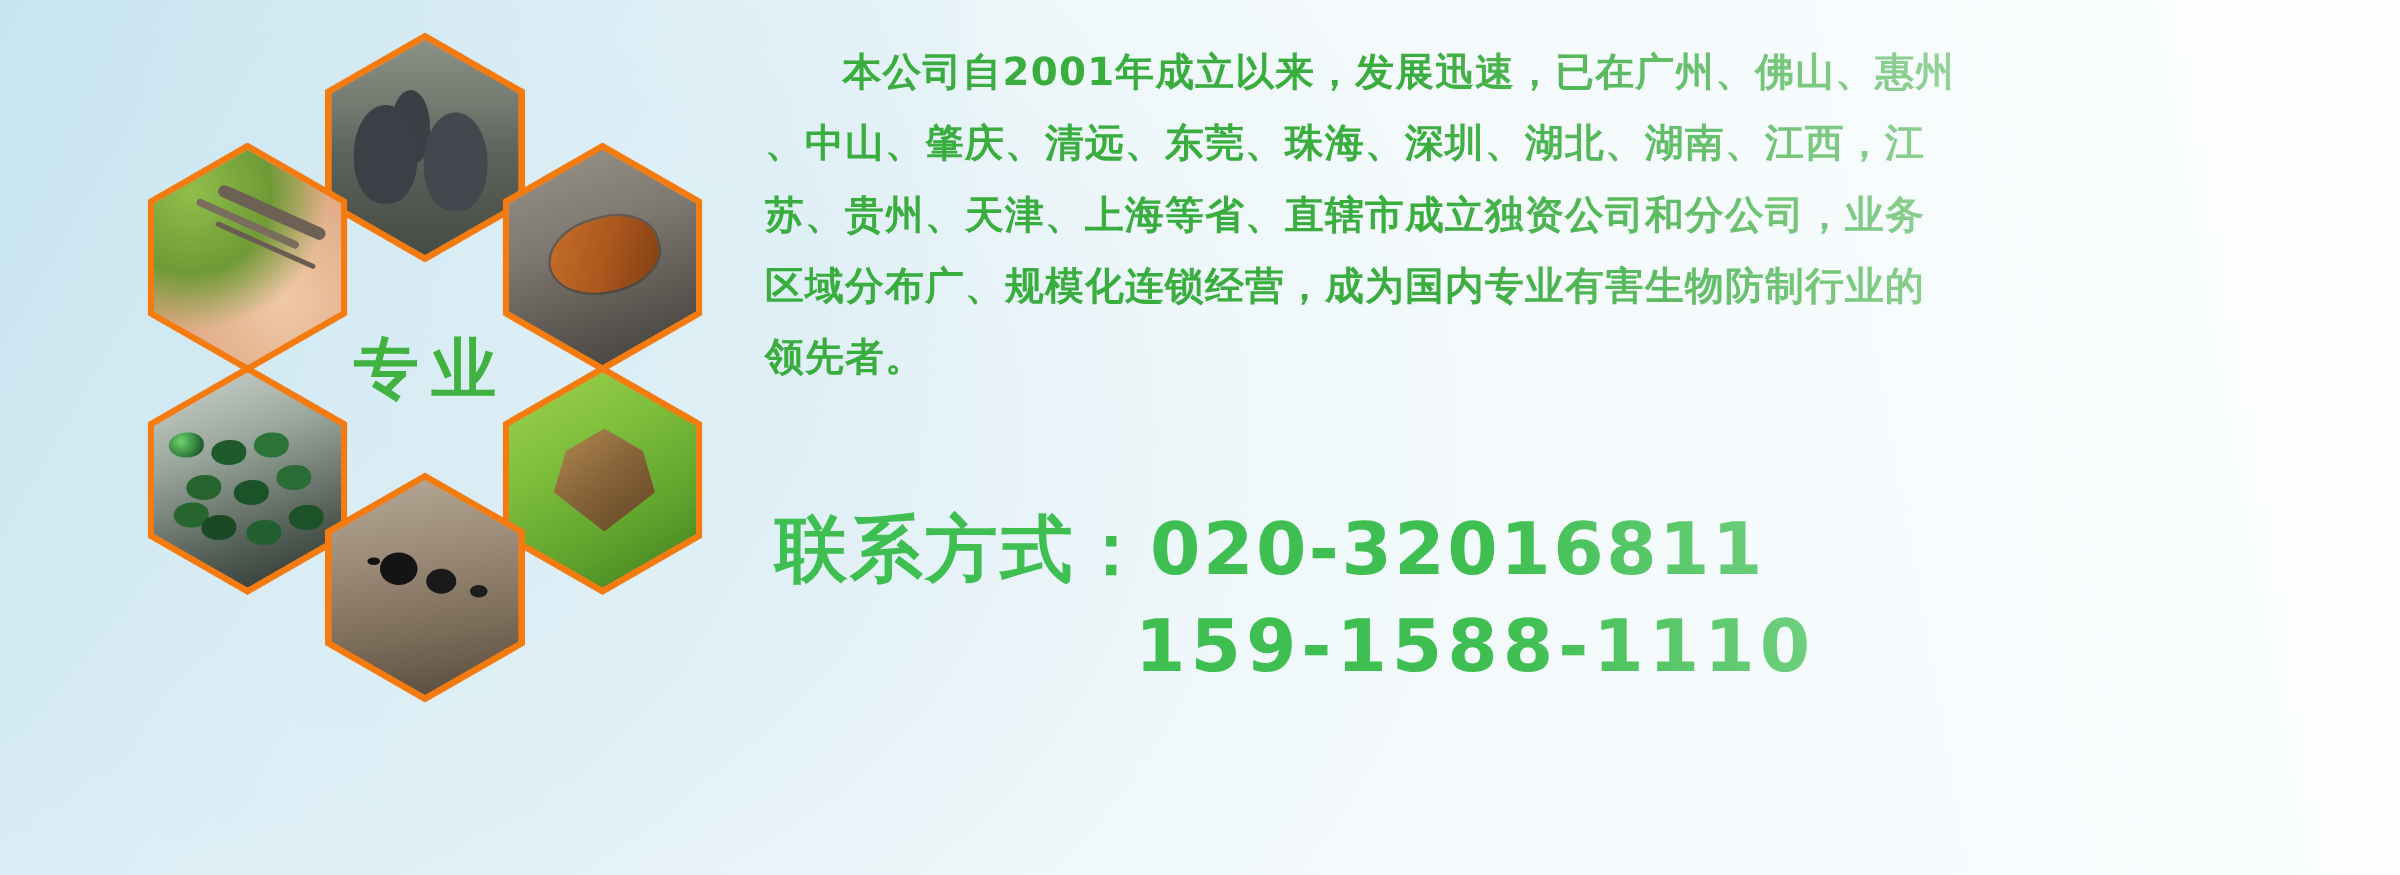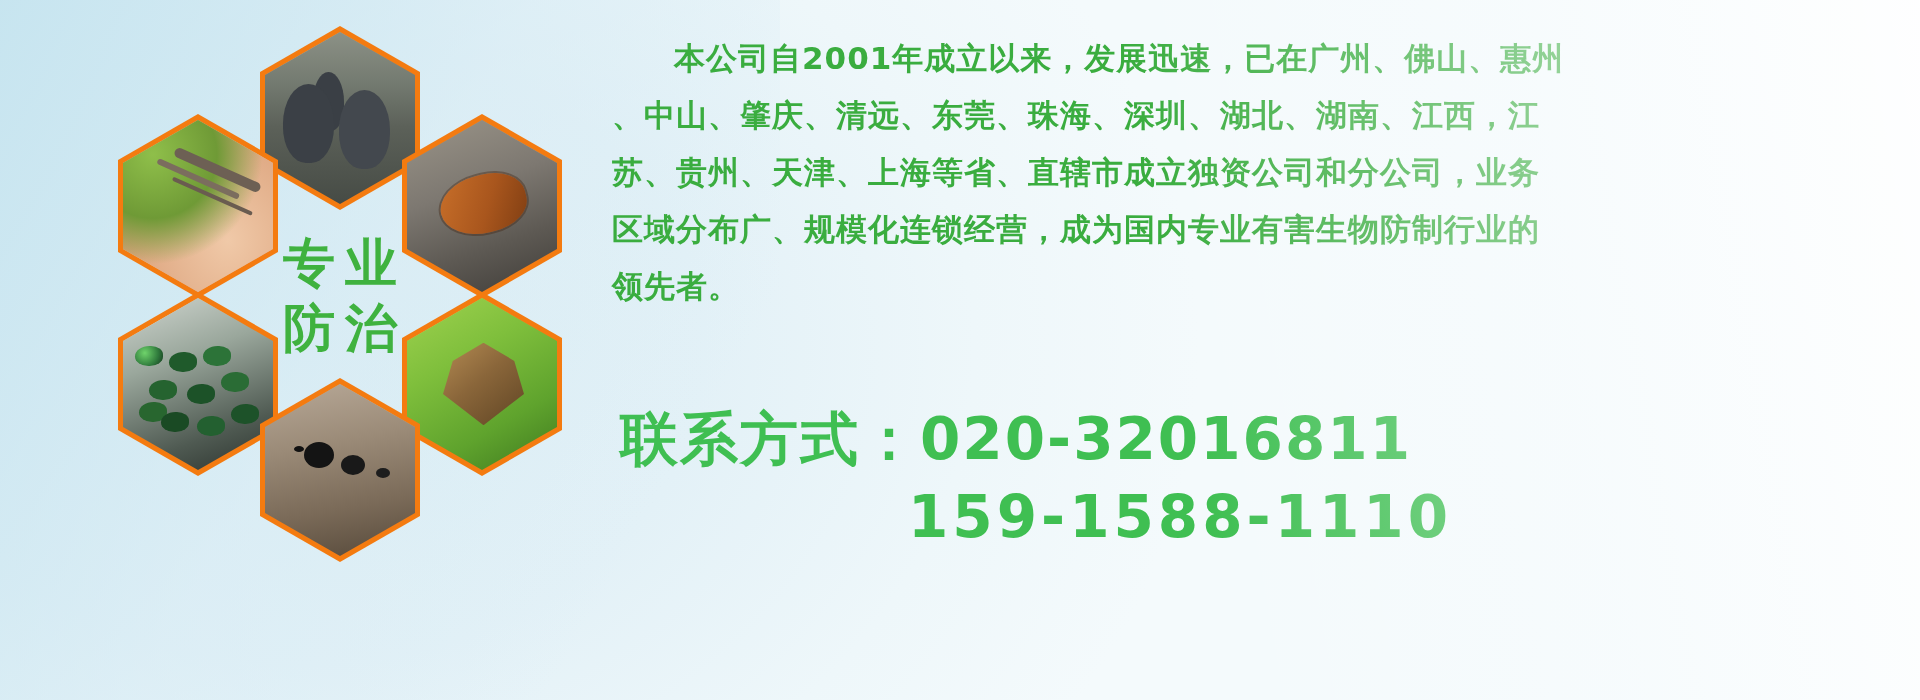--- a/index.html
+++ b/index.html
@@ -185,21 +185,20 @@
     </div>
 
     <div class="hex h-bottom">
       <div class="inner">
         <div class="art art-ant"></div>
       </div>
     </div>
 
     <div class="hex-center">
       <div class="cw">专业</div>
-      <div class="cw">防治</div>
     </div>
   </div>
 
   <div class="copy">
     <p class="indent">本公司自2001年成立以来，发展迅速，已在广州、佛山、惠州</p>
     <p>、中山、肇庆、清远、东莞、珠海、深圳、湖北、湖南、江西，江</p>
     <p>苏、贵州、天津、上海等省、直辖市成立独资公司和分公司，业务</p>
     <p>区域分布广、规模化连锁经营，成为国内专业有害生物防制行业的</p>
     <p>领先者。</p>
   </div>

